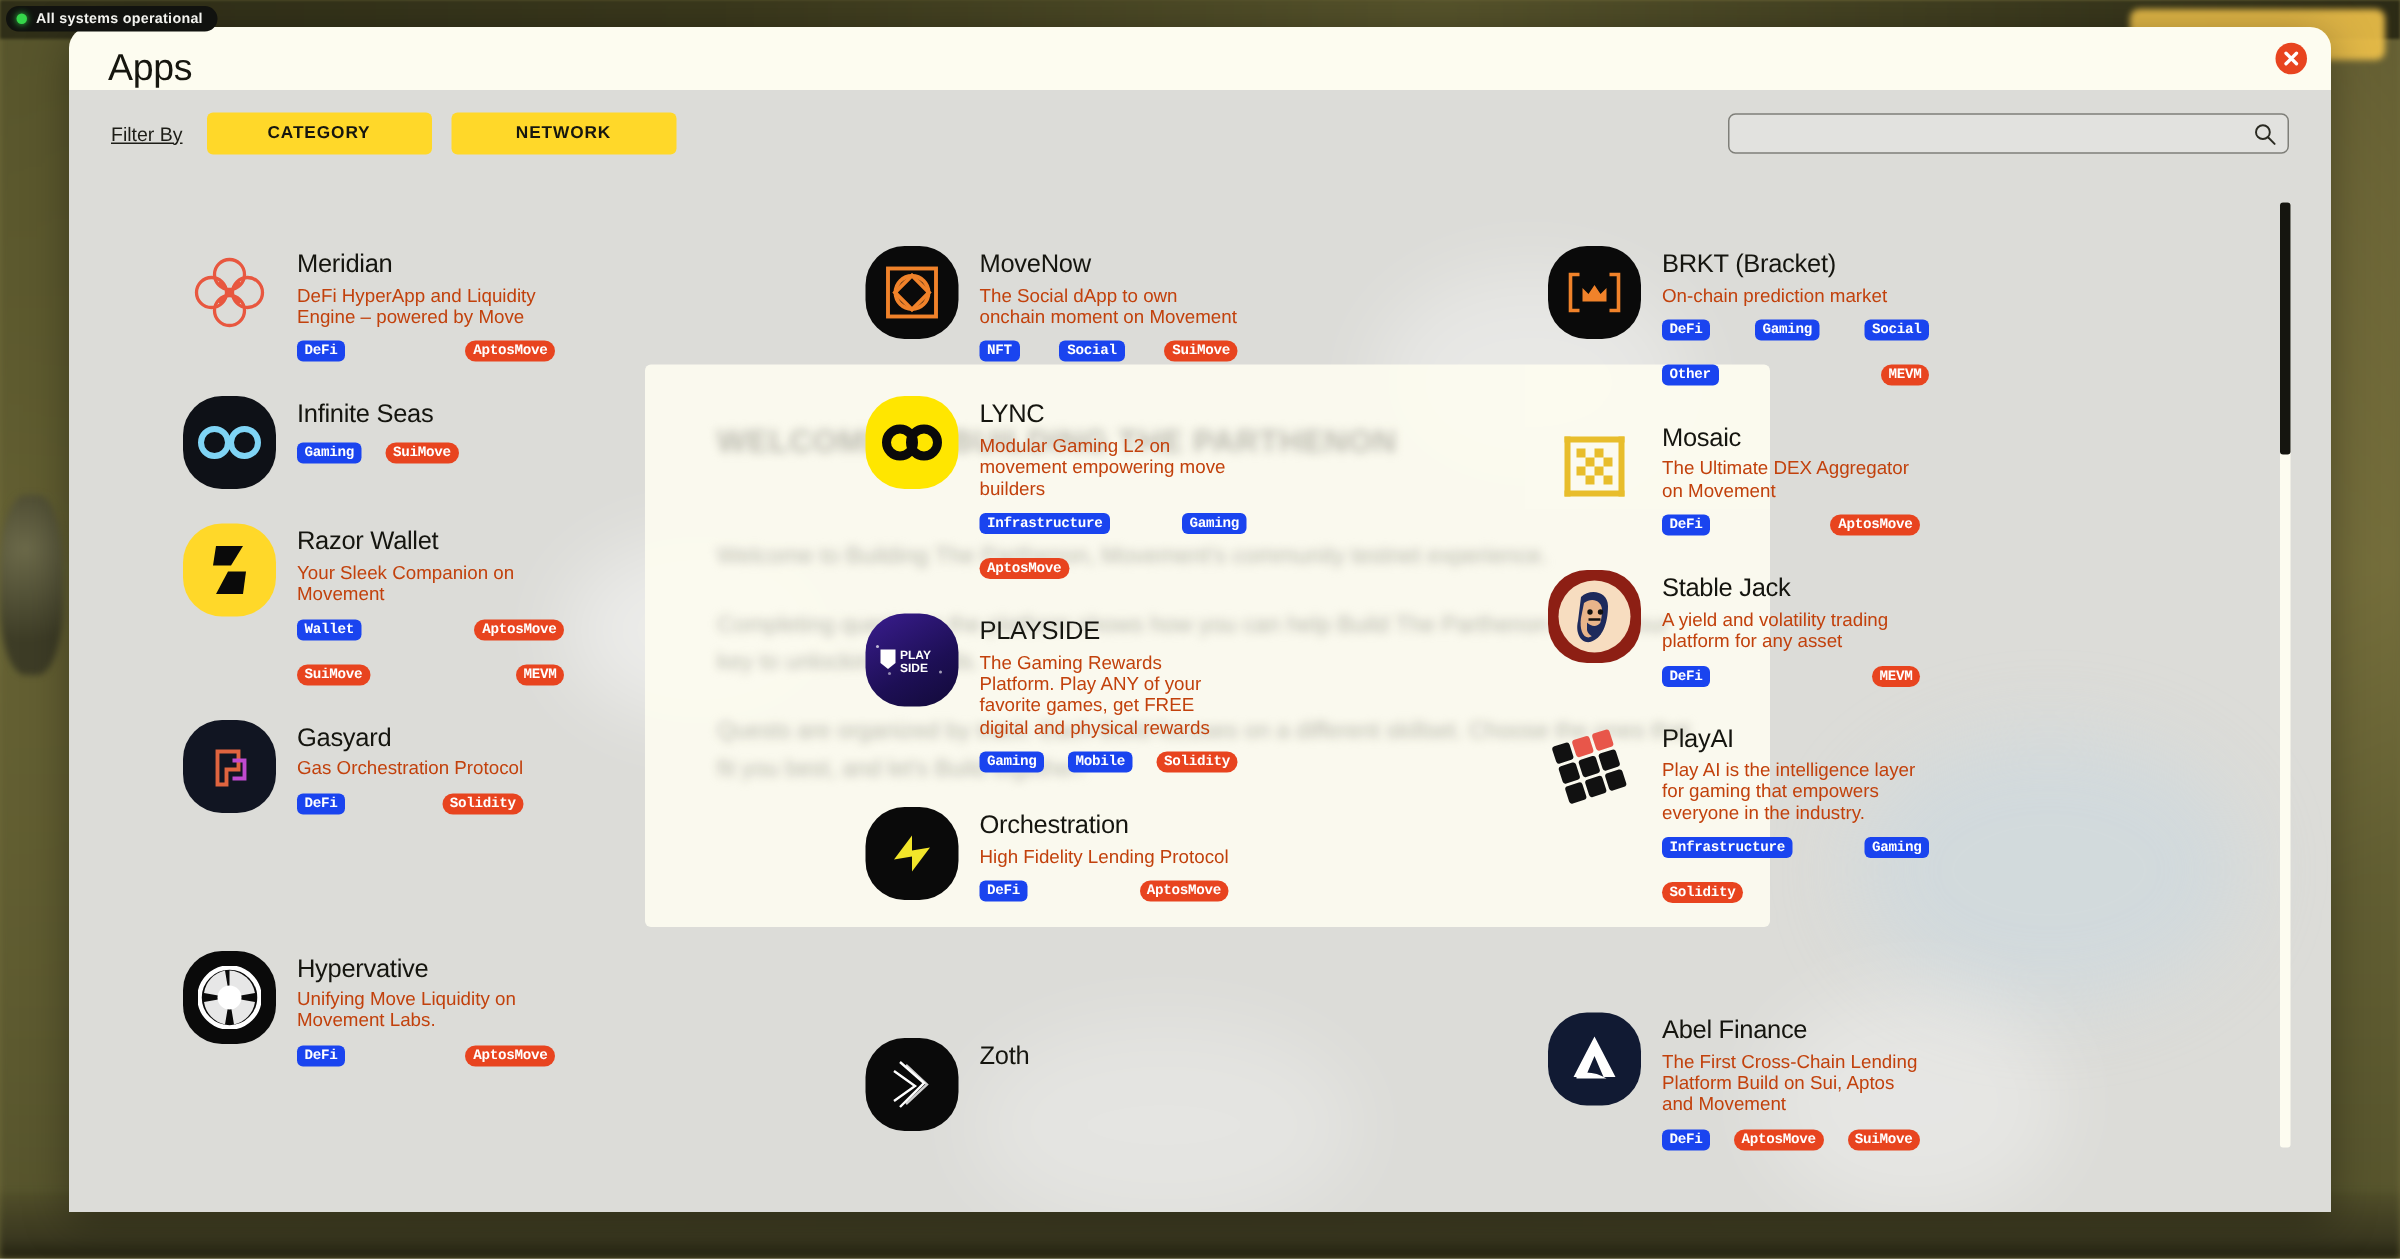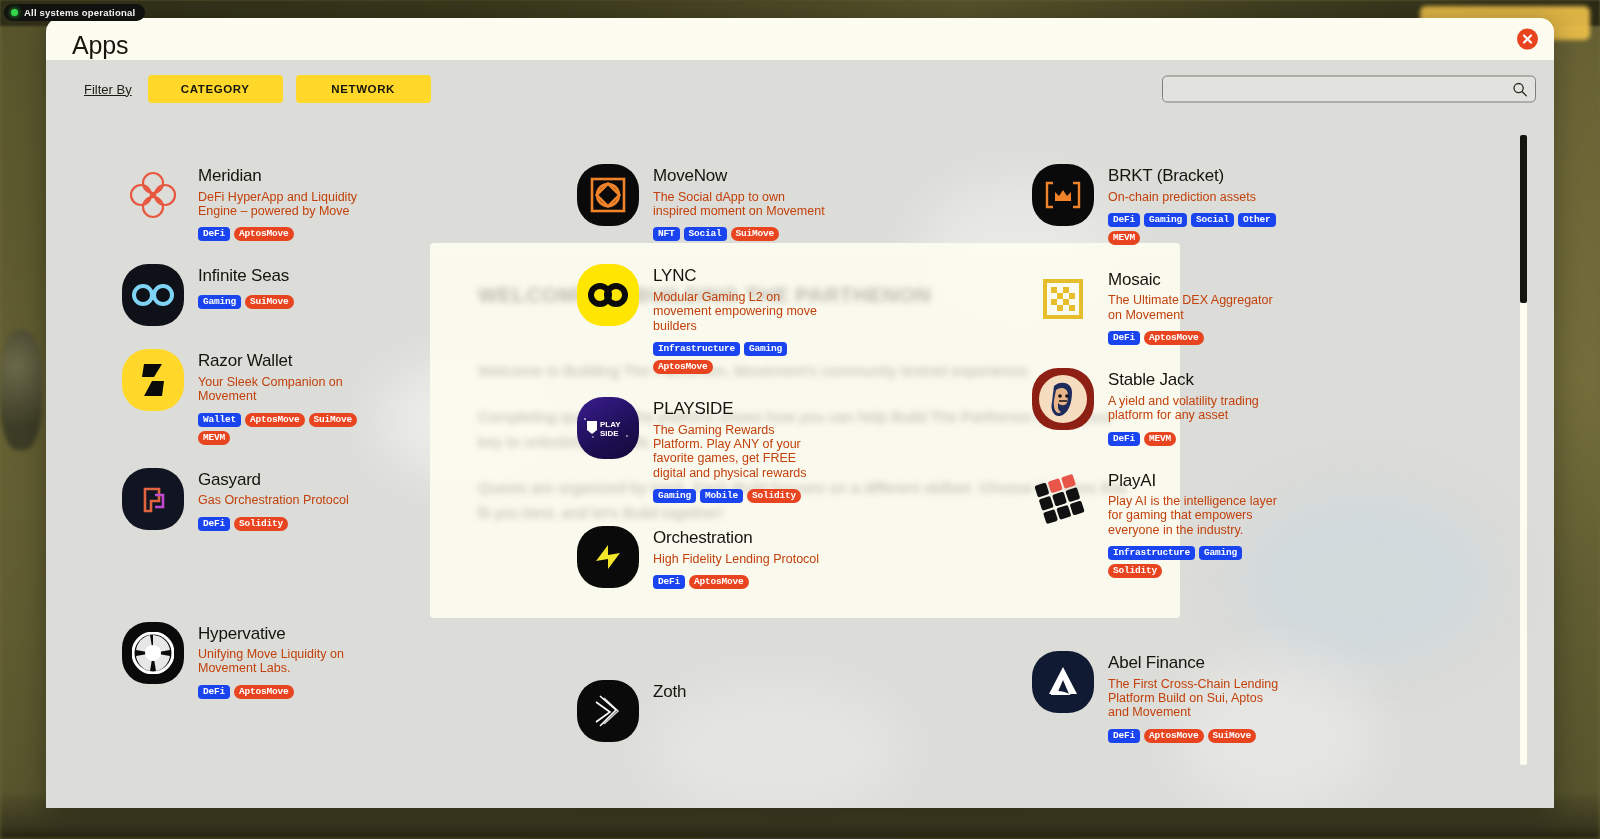--- a/index.html
+++ b/index.html
@@ -108,33 +108,33 @@
   
   .blotch { position: absolute; border-radius: 50%; filter: blur(26px); pointer-events:none; }
   .b1 { left: 330px; top: 300px; width: 180px; height: 120px; background: rgba(255,255,255,.45); }
   .b2 { left: 870px; top: 120px; width: 210px; height: 150px; background: rgba(255,255,255,.35); }
   .b3 { left: 1190px; top: 430px; width: 260px; height: 180px; background: rgba(198,216,226,.45); }
   .b4 { left: 1130px; top: 600px; width: 200px; height: 150px; background: rgba(255,255,255,.30); }
   .b5 { left: 600px; top: 620px; width: 260px; height: 140px; background: rgba(255,255,255,.25); }
 
   
   .filter-bar {
-    position: absolute; left: 10px; top: 0;
+    position: absolute; left: 0; top: 0;
     width: 100%; height: 58px;
     display: flex; align-items: center;
     padding: 0 28px;
     z-index: 8;
   }
   .filter-label {
     font-size: 13px; color: #1d1d17;
     text-decoration: underline;
     margin-right: 16px;
   }
   .filter-btn {
-    width: 135px; height: 28px;
+    width: 150px; height: 28px;
     background: #ffd829;
     border: none; border-radius: 4px;
     font-family: "Liberation Sans", sans-serif;
     font-size: 11.5px; font-weight: 700;
     letter-spacing: .6px;
     color: #16160f;
     cursor: pointer;
     margin-right: 13px;
   }
 
@@ -201,23 +201,24 @@
     line-height: 1.15;
     margin-bottom: 4px;
   }
   .app-desc {
     font-size: 12.5px;
     color: #c2410c;
     line-height: 1.15;
     max-width: 172px;
   }
   .tags {
-    display: flex; flex-wrap: wrap; gap: 4px;
+    display: flex; flex-wrap: wrap; gap: 16px;
     margin-top: 9px;
     max-width: 178px;
+    justify-content: space-between;
   }
   .tag {
     font-family: "Liberation Mono", monospace;
     font-size: 9.5px;
     font-weight: 700;
     color: #fff;
     padding: 2px 5px 2.5px;
     border-radius: 4px;
     line-height: 1;
     letter-spacing: -0.2px;
@@ -448,21 +449,21 @@
           <div class="app">
             <div class="app-icon ic-black">
               <svg width="38" height="38" viewBox="0 0 38 38" fill="none" stroke="#f0822a" stroke-width="2.6">
                 <rect x="3" y="3" width="32" height="32"></rect>
                 <circle cx="19" cy="19" r="11"></circle>
                 <rect x="11" y="11" width="16" height="16" transform="rotate(45 19 19)"></rect>
               </svg>
             </div>
             <div class="app-info">
               <div class="app-name">MoveNow</div>
-              <div class="app-desc">The Social dApp to own inspired moment on Movement</div>
+              <div class="app-desc">The Social dApp to own onchain moment on Movement</div>
               <div class="tags">
                 <span class="tag cat">NFT</span>
                 <span class="tag cat">Social</span>
                 <span class="tag net">SuiMove</span>
               </div>
             </div>
           </div>
 
           <div class="app">
             <div class="app-icon ic-lync">
@@ -540,21 +541,21 @@
           <div class="app">
             <div class="app-icon ic-black">
               <svg width="40" height="32" viewBox="0 0 40 32" fill="none" stroke="#f0822a" stroke-width="2.4">
                 <path d="M10 4 L4 4 L4 28 L10 28"></path>
                 <path d="M30 4 L36 4 L36 28 L30 28"></path>
                 <path d="M12 22 L12 13 L16 17 L20 11 L24 17 L28 13 L28 22 Z" fill="#f0822a" stroke="none"></path>
               </svg>
             </div>
             <div class="app-info">
               <div class="app-name">BRKT (Bracket)</div>
-              <div class="app-desc">On-chain prediction assets</div>
+              <div class="app-desc">On-chain prediction market</div>
               <div class="tags">
                 <span class="tag cat">DeFi</span>
                 <span class="tag cat">Gaming</span>
                 <span class="tag cat">Social</span>
                 <span class="tag cat">Other</span>
                 <span class="tag net">MEVM</span>
               </div>
             </div>
           </div>
 

